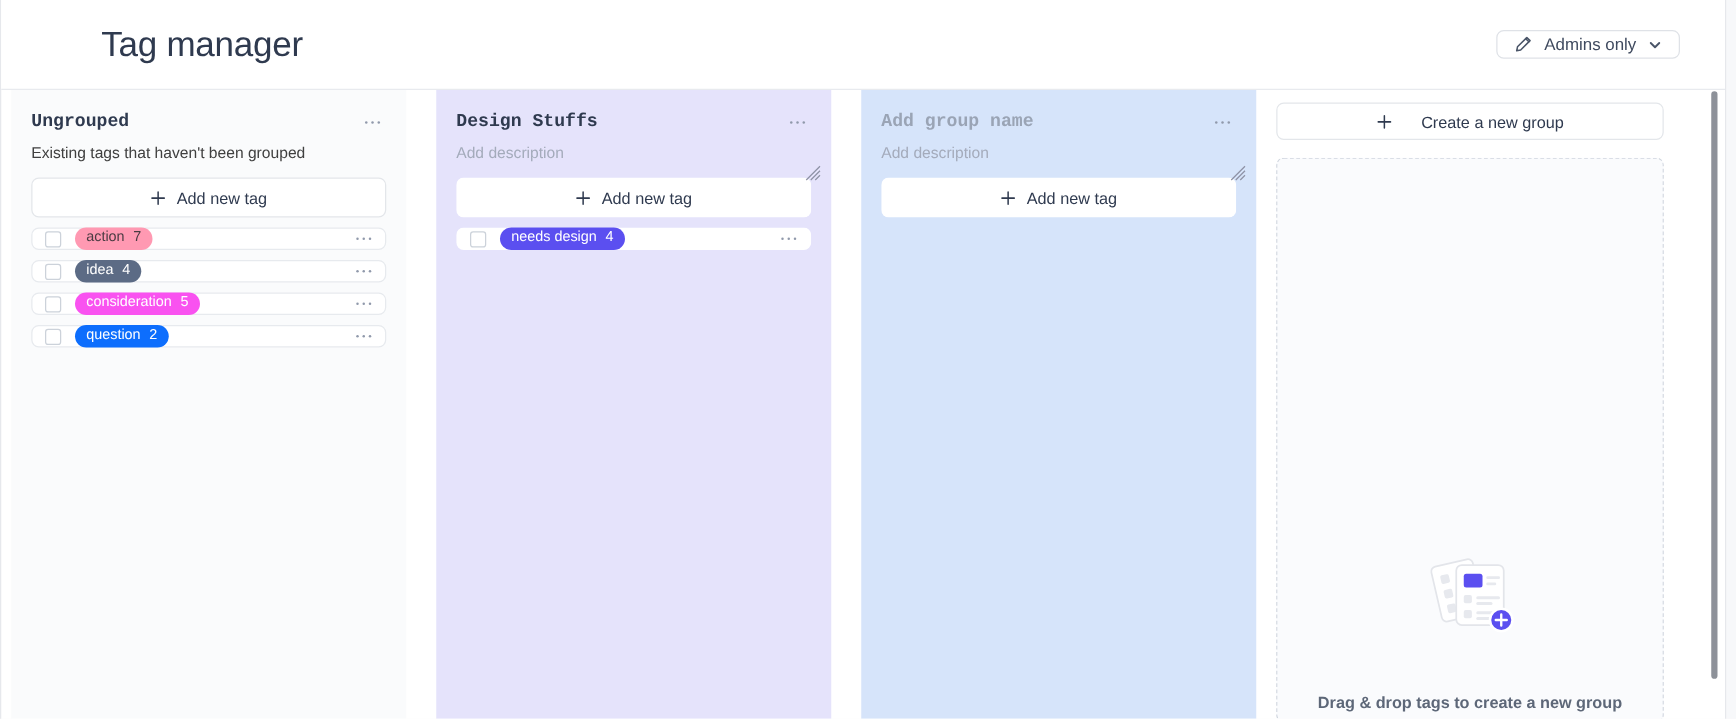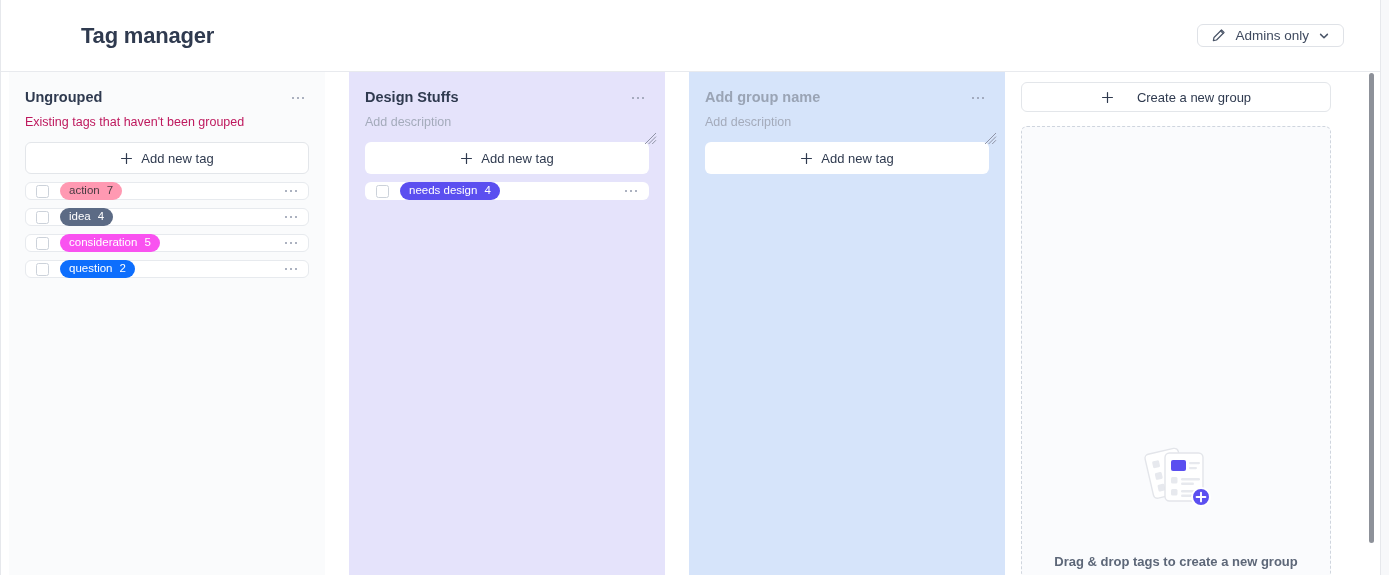--- a/index.html
+++ b/index.html
@@ -20,21 +20,21 @@
 
   
   .header {
     height: 72px; flex: 0 0 72px;
     background: #ffffff;
     border-bottom: 1px solid #e8eaee;
     display: flex; align-items: center;
     padding: 0 24px 0 80px;
   }
   .page-title {
-    font-size: 22px; font-weight: bold;
+    font-size: 28px; font-weight: normal;
     color: #2f3a4f; letter-spacing: -0.2px;
   }
   .header-spacer { flex: 1 1 auto; }
   .visibility-btn {
     display: flex; align-items: center; gap: 9px;
     height: 23px; padding: 0 13px;
     border: 1px solid #dfe2e7; border-radius: 6px;
     background: #fff; color: #3f4a5f;
     font-size: 13.5px; cursor: pointer;
     margin-right: 12px;
@@ -53,28 +53,28 @@
     position: relative;
     width: 316px; flex: 0 0 316px;
     align-self: stretch;
   }
   .col-ungrouped { margin-left: 8px; background: #fafbfc; }
   .col-design    { margin-left: 24px; background: #e5e3fb; }
   .col-new       { margin-left: 24px; background: #d6e4fa; }
 
   .col-inner { padding: 16px 16px 0 16px; }
 
-  .col-head { display: flex; align-items: flex-start; }
+  .col-head { display: flex; align-items: center; font-family: Liberation Mono, monospace; }
   .col-title {
     font-size: 14.5px; font-weight: bold;
     color: #2f3a4f; line-height: 18px; flex: 1 1 auto;
   }
   .col-title.placeholder { color: #9aa4b5; }
   .col-sub {
-    font-size: 12.5px; color: #be185d;
+    font-size: 12.5px; color: #404040;
     margin-top: 7px; line-height: 16px;
   }
   .col-sub.placeholder { color: #a4abbb; }
 
   .dots {
     width: 22px; height: 18px; flex: 0 0 22px;
     display: flex; align-items: center; justify-content: center;
     gap: 2.5px; cursor: pointer; margin-top: 1px;
   }
   .dots i { width: 2.6px; height: 2.6px; border-radius: 50%; background: #9099ab; display: block; }

